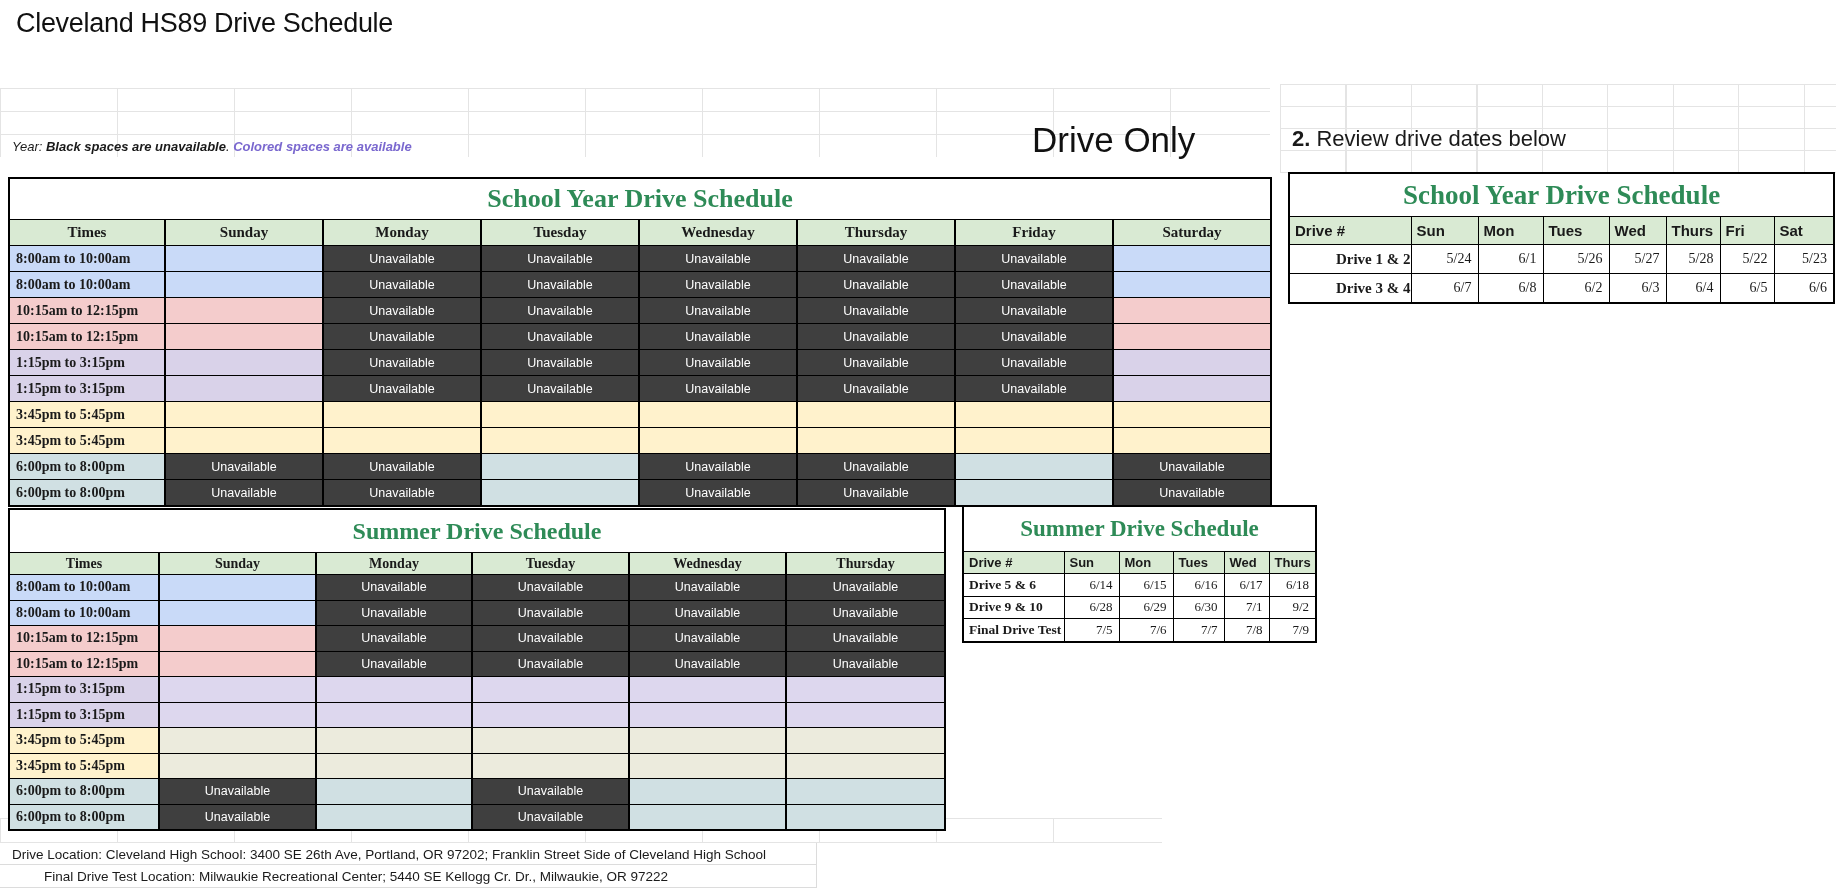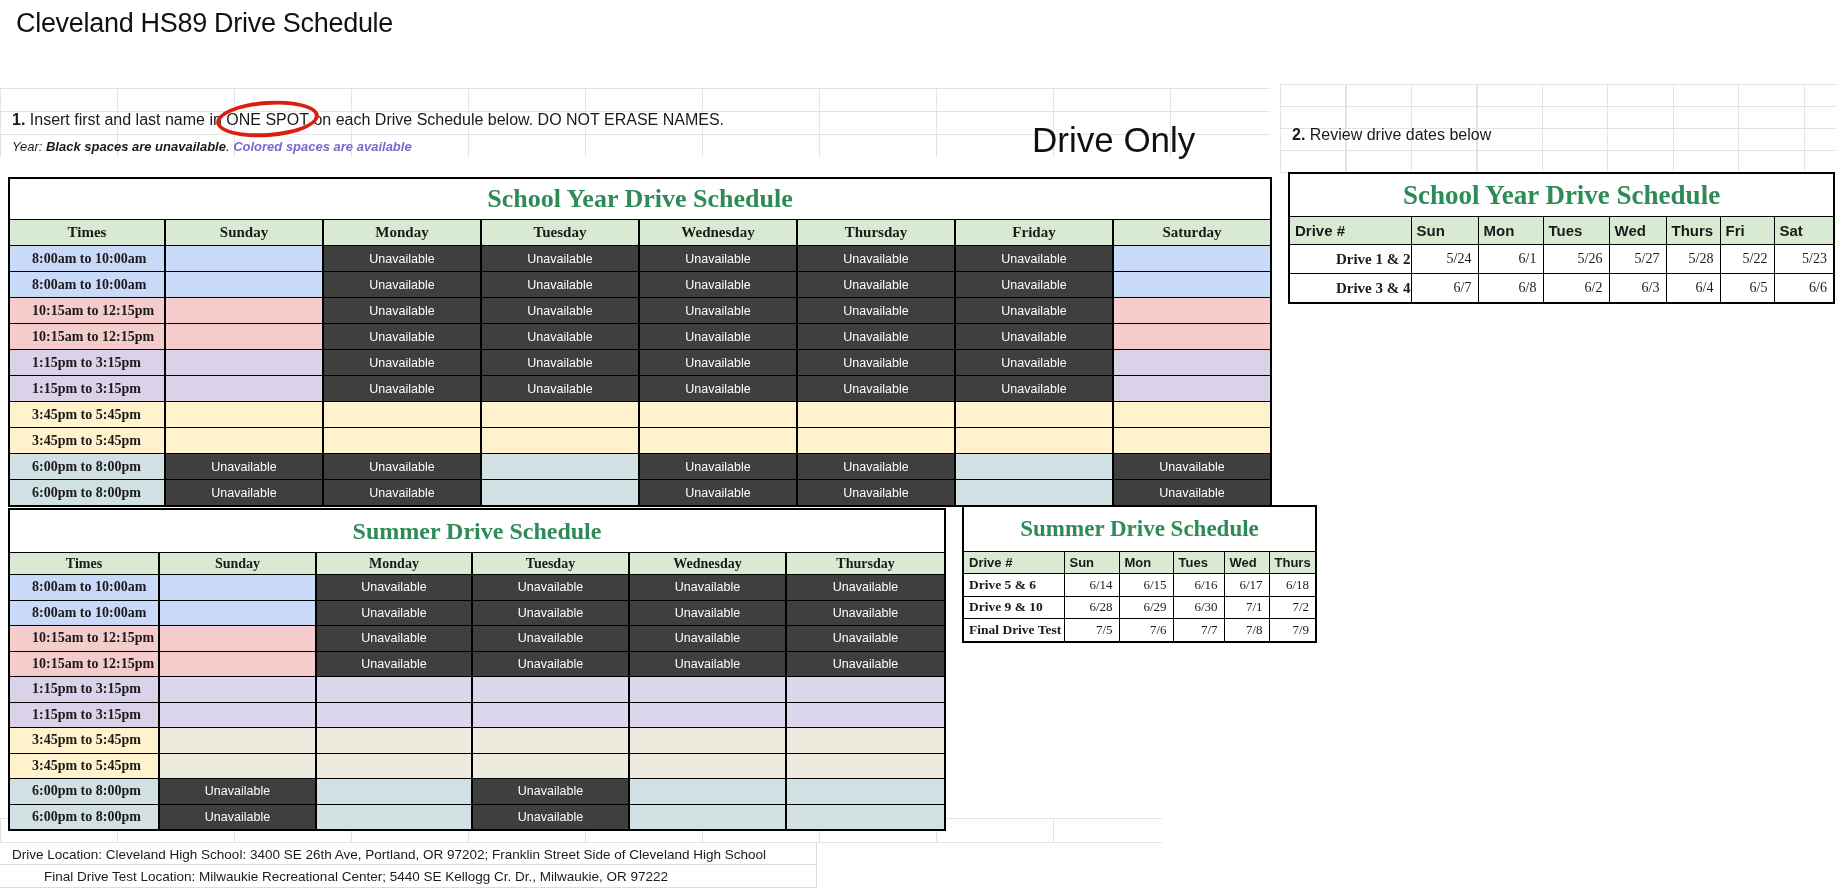--- a/index.html
+++ b/index.html
@@ -26,30 +26,30 @@
   .instr1 b{font-weight:bold;}
   .one-spot{position:relative;display:inline-block;}
   .one-spot .ellipse{position:absolute;left:-10px;right:-10px;top:-10px;bottom:-8px;
     border:4px solid #dc1e10;border-radius:50%;transform:rotate(-4deg);pointer-events:none;}
 
   .note-line{position:absolute;left:12px;top:139px;font-size:13px;font-style:italic;white-space:nowrap;}
   .note-line .nb{font-weight:bold;}
   .note-line .nc{font-weight:bold;color:#7a68cf;}
 
   .view-only{position:absolute;left:1032px;top:120px;font-size:35px;color:#111;}
-  .instr2{position:absolute;left:1292px;top:126px;font-size:16px;white-space:nowrap;}
+  .instr2{position:absolute;left:1292px;top:126px;font-size:22px;white-space:nowrap;}
   .instr2 b{font-weight:bold;}
 
   
   table.sched{position:absolute;border-collapse:collapse;table-layout:fixed;background:#fff;border:2px solid #000;}
   table.sched td{border:1px solid #000;overflow:hidden;padding:0;}
   table.sched td.day{border-left-width:2px;border-right-width:2px;}
   table.sched td.title-cell{font-family:"Liberation Serif",serif;font-weight:bold;text-align:center;background:#fff;}
   table.sched tr.hdr td{font-family:"Liberation Serif",serif;font-weight:bold;font-size:15px;text-align:center;}
-  table.sched td.time-cell{font-family:"Liberation Serif",serif;font-weight:bold;font-size:14px;text-align:left;padding-left:22px;}
+  table.sched td.time-cell{font-family:"Liberation Serif",serif;font-weight:bold;font-size:14px;text-align:left;padding-left:6px;}
   table.sched td.unav{color:#fff;font-size:12.5px;text-align:center;font-family:"Liberation Sans",sans-serif;}
 
   #sy-sched{left:8px;top:177px;width:1262px;}
   #sy-sched td.title-cell{font-size:26px;height:40px;}
   #sy-sched tr.hdr td{height:25px;}
   #sy-sched tr.data td{height:25px;}
 
   #su-sched{left:8px;top:508px;width:936px;}
   #su-sched td.title-cell{font-size:24px;height:42px;}
   #su-sched tr.hdr td{height:21px;font-size:14px;}
@@ -89,23 +89,20 @@
 
   <div class="grid grid-a"></div>
   <div class="grid grid-b"></div>
   <div class="grid grid-c"></div>
   <div class="hline" style="left:0;top:864px;width:816px;"></div>
   <div class="hline" style="left:0;top:887px;width:816px;"></div>
   <div class="vline" style="left:816px;top:843px;height:45px;"></div>
 
   <div class="page-title">Cleveland HS89 Drive Schedule</div>
 
-  <div class="instr1">
-    <b>1.</b><span> Insert first and last name in </span><span class="one-spot"><span>ONE SPOT</span><span class="ellipse" style="border-color: rgb(220, 30, 16);"></span></span><span> on each Drive Schedule below. DO NOT ERASE NAMES.</span>
-  </div>
 
   <div class="note-line">
     <span>Year: </span><span class="nb">Black spaces are unavailable</span><span>. </span><span class="nc" style="color: rgb(122, 104, 207);">Colored spaces are available</span>
   </div>
 
   <div class="view-only">Drive Only</div>
 
   <div class="instr2">
     <b>2.</b><span> Review drive dates below</span>
   </div>
@@ -418,21 +415,21 @@
           <td class="val">6/16</td>
           <td class="val">6/17</td>
           <td class="val">6/18</td>
         </tr>
         <tr class="data">
           <td class="lbl">Drive 9 &amp; 10</td>
           <td class="val">6/28</td>
           <td class="val">6/29</td>
           <td class="val">6/30</td>
           <td class="val">7/1</td>
-          <td class="val">7/2</td>
+          <td class="val">9/2</td>
         </tr>
         <tr class="data">
           <td class="lbl">Final Drive Test</td>
           <td class="val">7/5</td>
           <td class="val">7/6</td>
           <td class="val">7/7</td>
           <td class="val">7/8</td>
           <td class="val">7/9</td>
         </tr>
       </tbody>

